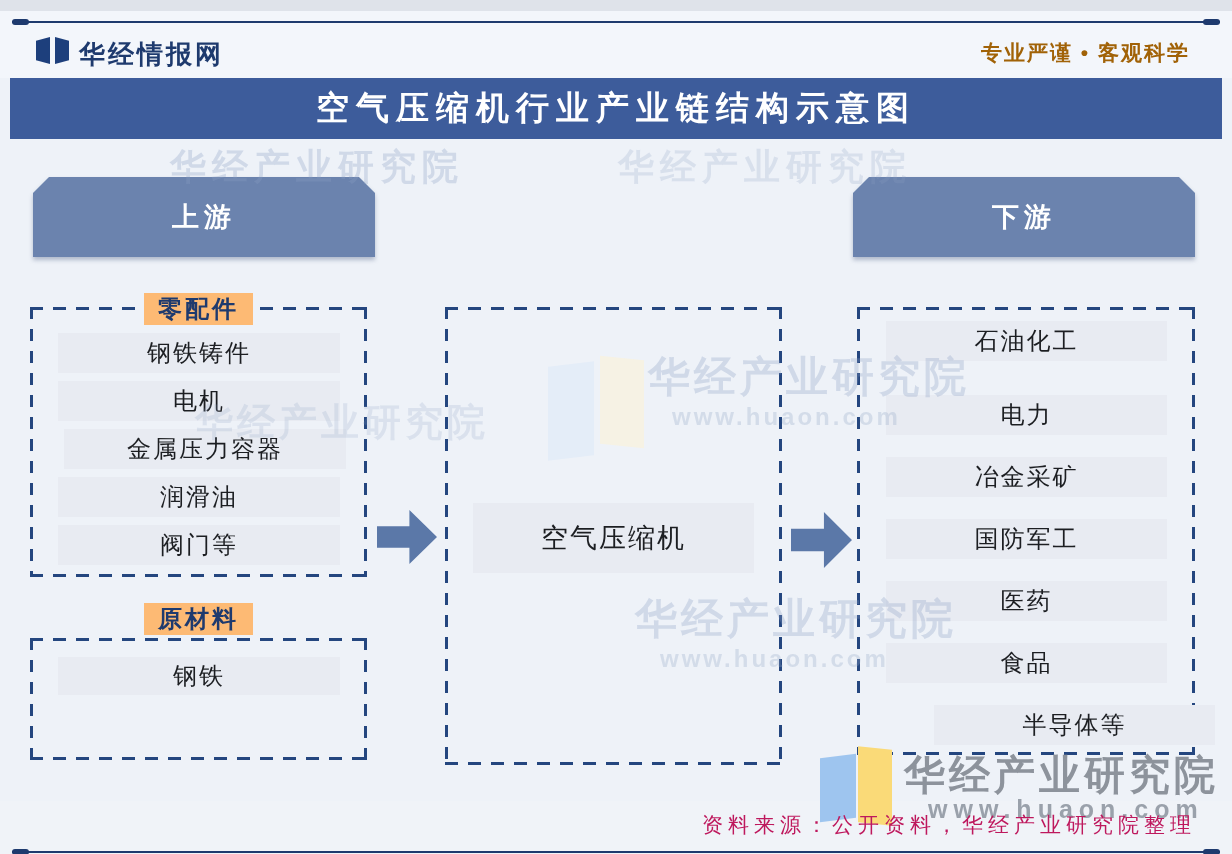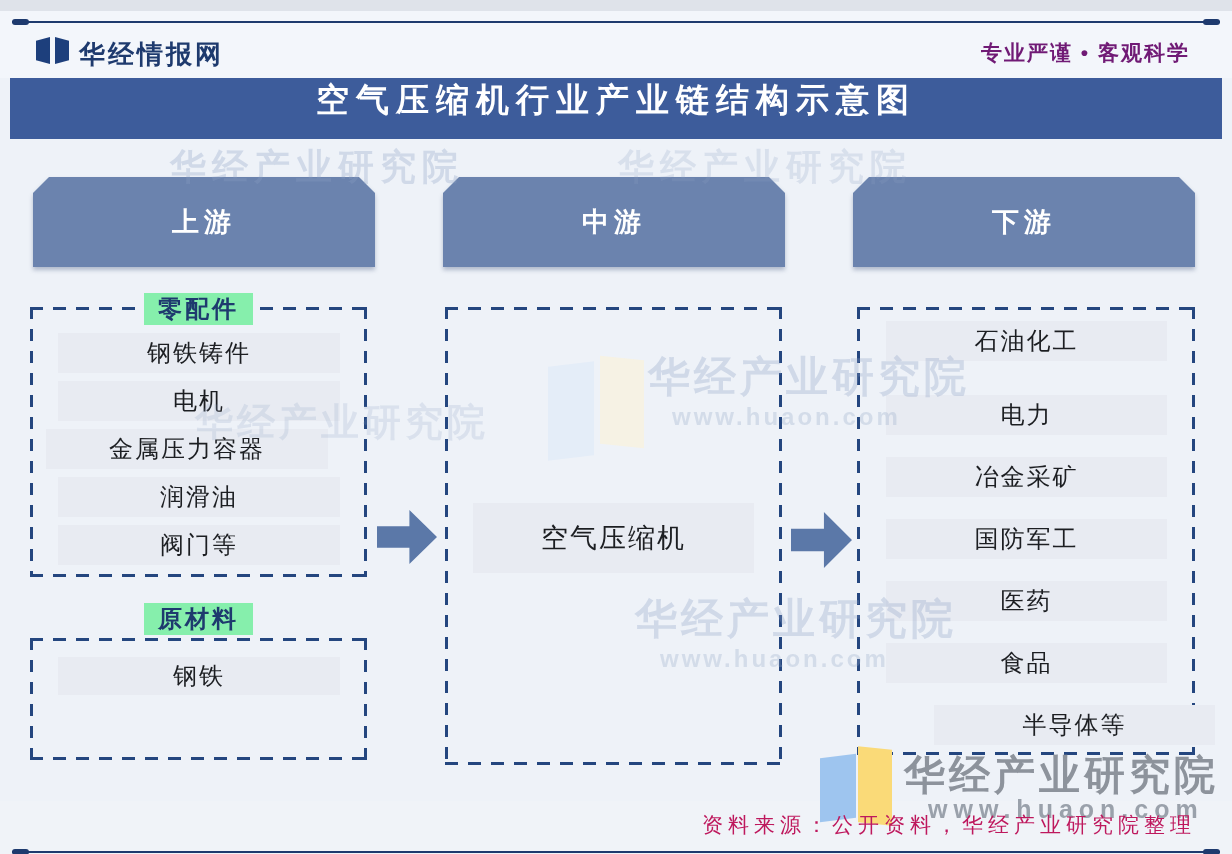--- a/index.html
+++ b/index.html
@@ -15,31 +15,31 @@
   
   .aline { position:absolute; height:2px; background:#1e3a6e; }
   .acap  { position:absolute; width:17px; height:6px; border-radius:3px; background:#1e3a6e; }
 
   
   .book-icon { position:absolute; left:36px; top:24px; width:33px; height:31px; }
   .bpage { position:absolute; top:2px; width:14px; height:27px; background:#1d3f7c; }
   .bpl { left:0;  clip-path:polygon(0 14%,100% 0,100% 100%,0 86%); }
   .bpr { right:0; clip-path:polygon(0 0,100% 14%,100% 86%,0 100%); }
   .brand { position:absolute; left:79px; top:26px; font-size:26px; font-weight:bold; color:#1e3a6e; letter-spacing:3px; }
-  .slogan { position:absolute; right:42px; top:28px; font-size:21px; font-weight:bold; color:#701a75; letter-spacing:2px; }
+  .slogan { position:absolute; right:42px; top:28px; font-size:21px; font-weight:bold; color:#a16207; letter-spacing:2px; }
 
   
   .title-bar {
     position:absolute; left:10px; top:67px; width:1212px; height:61px; background:#3d5c9b;
-    display:flex; justify-content:center; z-index:1;
+    display:flex; align-items:center; justify-content:center; z-index:1;
   }
   .title-bar span { color:#ffffff; font-size:33px; font-weight:bold; letter-spacing:7px; }
 
   
-  .chead-wrap { position:absolute; top:166px; width:342px; height:90px;
+  .chead-wrap { position:absolute; top:166px; width:342px; height:80px;
     filter:drop-shadow(0 3px 2px rgba(60,80,120,.35)); z-index:1; }
   .chead {
     width:100%; height:100%; background:#6b83ae;
     clip-path:polygon(16px 0, calc(100% - 16px) 0, 100% 16px, 100% 100%, 0 100%, 0 16px);
     display:flex; align-items:center; justify-content:center;
   }
   .chead span { color:#fff; font-size:27px; font-weight:bold; letter-spacing:5px; }
 
   
   .dbox {
@@ -49,21 +49,21 @@
       repeating-linear-gradient(90deg,#24467f 0 13px,transparent 13px 23px),
       repeating-linear-gradient(180deg,#24467f 0 12px,transparent 12px 22px),
       repeating-linear-gradient(180deg,#24467f 0 12px,transparent 12px 22px);
     background-size:100% 3px,100% 3px,3px 100%,3px 100%;
     background-position:0 0,0 100%,0 0,100% 0;
     background-repeat:no-repeat;
   }
 
   
   .glabel { position:absolute; width:337px; text-align:center; z-index:2; }
-  .glabel span { display:inline-block; background:#86efac; padding:0 14px;
+  .glabel span { display:inline-block; background:#fdba74; padding:0 14px;
     font-size:24px; font-weight:bold; color:#1e3a6e; letter-spacing:3px; }
 
   
   .bar {
     position:absolute; background:#e8ebf2; color:#1c1e22; z-index:2;
     display:flex; align-items:center; justify-content:center;
     font-size:24px; letter-spacing:2px;
   }
 
   
@@ -110,38 +110,33 @@
 
   <div class="title-bar">
     <span>空气压缩机行业产业链结构示意图</span>
   </div>
 
   <div class="chead-wrap" style="left:33px;">
     <div class="chead">
       <span>上游</span>
     </div>
   </div>
-  <div class="chead-wrap" style="left:443px;">
-    <div class="chead">
-      <span>中游</span>
-    </div>
-  </div>
   <div class="chead-wrap" style="left:853px;">
     <div class="chead">
       <span>下游</span>
     </div>
   </div>
 
   <div class="glabel" style="left:30px; top:282px;">
     <span>零配件</span>
   </div>
   <div class="dbox" style="left:30px; top:296px; width:337px; height:270px;"></div>
   <div class="bar" style="left:58px; top:322px; width:282px; height:40px;">钢铁铸件</div>
   <div class="bar" style="left:58px; top:370px; width:282px; height:40px;">电机</div>
-  <div class="bar" style="left:46px; top:418px; width:282px; height:40px;">金属压力容器</div>
+  <div class="bar" style="left:64px; top:418px; width:282px; height:40px;">金属压力容器</div>
   <div class="bar" style="left:58px; top:466px; width:282px; height:40px;">润滑油</div>
   <div class="bar" style="left:58px; top:514px; width:282px; height:40px;">阀门等</div>
 
   <div class="glabel" style="left:30px; top:592px;">
     <span>原材料</span>
   </div>
   <div class="dbox" style="left:30px; top:627px; width:337px; height:122px;"></div>
   <div class="bar" style="left:58px; top:646px; width:282px; height:38px;">钢铁</div>
 
   <div class="dbox" style="left:445px; top:296px; width:337px; height:458px;"></div>

